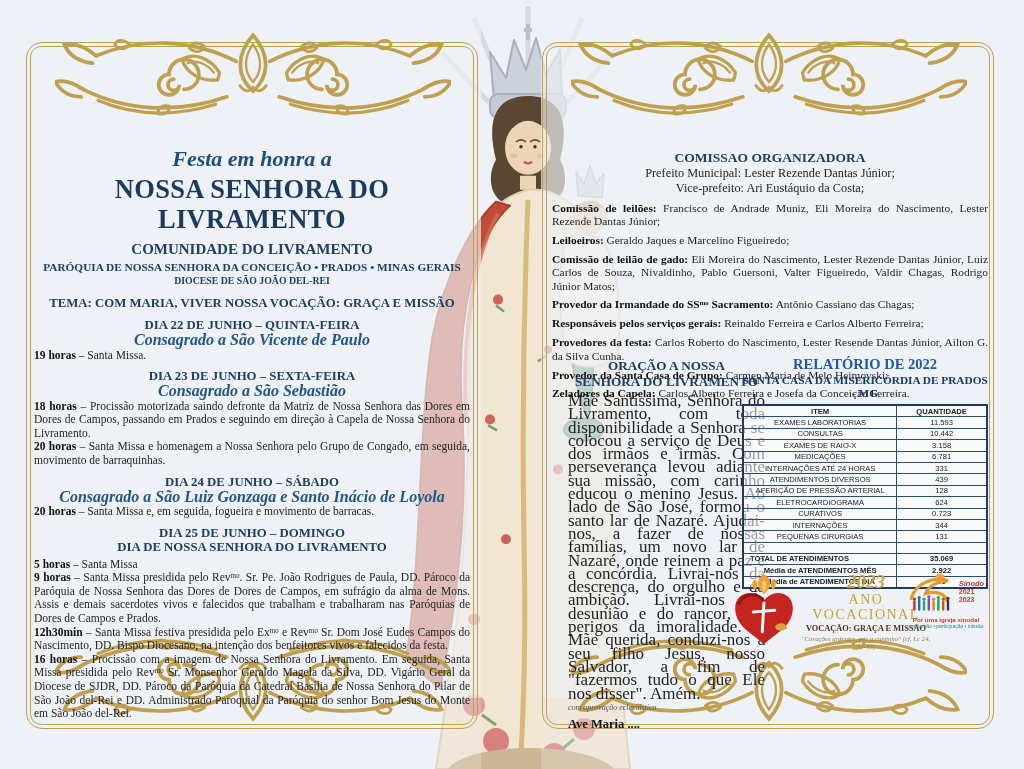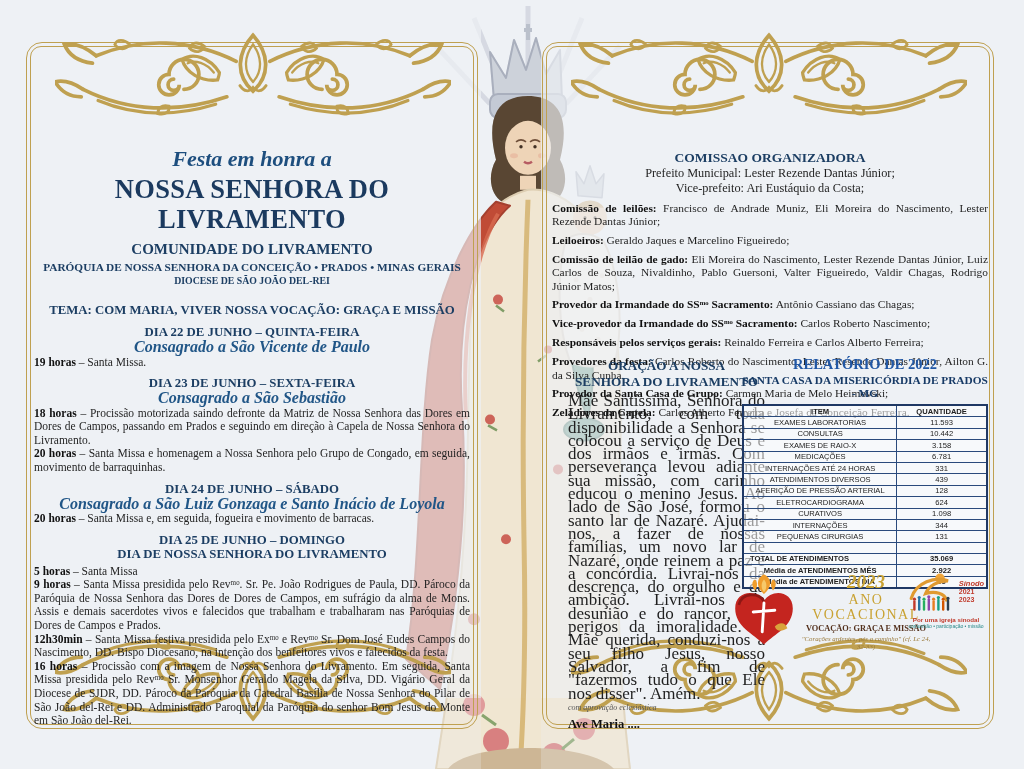--- a/index.html
+++ b/index.html
@@ -19,21 +19,21 @@
   .statue-base{opacity:.30;z-index:1;}
   .statue-mid{opacity:.62;z-index:2;clip-path:inset(698px 40px 0 54px);}
   .statue-strip{opacity:.95;z-index:4;clip-path:inset(0 137px 0 103px);}
   
   #left-content{position:absolute;left:34px;top:146px;width:436px;z-index:5;text-align:center;}
   .script-title{font-size:22px;font-weight:bold;font-style:italic;color:#1d4e7e;line-height:26px;}
   .main-title{font-size:26.5px;font-weight:bold;color:#1b3a5f;line-height:30px;letter-spacing:.3px;margin-top:2px;}
   .community{font-size:15px;font-weight:bold;color:#1c3e63;margin-top:7px;line-height:17px;}
   .parish{font-size:11.3px;font-weight:bold;color:#1c3e63;margin-top:3px;line-height:13px;}
   .diocese{font-size:9.8px;font-weight:bold;color:#1c3e63;margin-top:1px;line-height:12px;}
-  .theme{font-size:12.8px;font-weight:bold;color:#1c3e63;margin-top:16px;line-height:15px;}
+  .theme{font-size:12.8px;font-weight:bold;color:#1c3e63;margin-top:9px;line-height:15px;}
   .program-title{font-size:15px;font-weight:bold;color:#1c3e63;margin-top:10px;line-height:17px;}
   .day-heading{font-size:12.8px;font-weight:bold;color:#1c3e63;line-height:14px;margin-top:7px;}
   .day-subheading{font-size:12.8px;font-weight:bold;color:#1c3e63;line-height:15px;}
   .dedication{font-size:16px;font-style:italic;font-weight:bold;color:#215687;line-height:13.5px;margin:1px 0 2px;}
   .event{margin:0;text-align:justify;font-size:11.5px;line-height:13.6px;color:#1f1f1f;}
   .etime{color:#111;}
   
   #right-content{position:absolute;left:552px;top:150px;width:436px;height:590px;z-index:5;}
   .committee-title{text-align:center;font-size:13.5px;font-weight:bold;color:#1c3e63;line-height:16px;}
   .centered-line{text-align:center;font-size:12.3px;color:#1f1f1f;line-height:15px;margin:0;}
@@ -271,21 +271,20 @@
 
   <div id="right-content">
     <div class="committee-title">COMISSAO ORGANIZADORA</div>
     <p class="centered-line">Prefeito Municipal: Lester Rezende Dantas Júnior;</p>
     <p class="centered-line">Vice-prefeito: Ari Eustáquio da Costa;</p>
 
     <p class="entry"><b>Comissão de leilões:</b> <span>Francisco de Andrade Muniz, Eli Moreira do Nascimento, Lester Rezende Dantas Júnior;</span></p>
     <p class="entry"><b>Leiloeiros:</b> <span>Geraldo Jaques e Marcelino Figueiredo;</span></p>
     <p class="entry"><b>Comissão de leilão de gado:</b> <span>Eli Moreira do Nascimento, Lester Rezende Dantas Júnior, Luiz Carlos de Souza, Nivaldinho, Pablo Guersoni, Valter Figueiredo, Valdir Chagas, Rodrigo Júnior Matos;</span></p>
     <p class="entry"><b>Provedor da Irmandade do SSᵐᵒ Sacramento:</b> <span>Antônio Cassiano das Chagas;</span></p>
-    <p class="entry"><b>Vice-provedor da Irmandade do SSᵐᵒ Sacramento:</b> <span>Carlos Roberto Nascimento;</span></p>
     <p class="entry"><b>Responsáveis pelos serviços gerais:</b> <span>Reinaldo Ferreira e Carlos Alberto Ferreira;</span></p>
     <p class="entry"><b>Provedores da festa:</b> <span>Carlos Roberto do Nascimento, Lester Resende Dantas Júnior, Ailton G. da Silva Cunha.</span></p>
     <p class="entry"><b>Provedor da Santa Casa de Grupo:</b> <span>Carmen Maria de Melo Heimovski;</span></p>
     <p class="entry"><b>Zeladores da Capela:</b> <span>Carlos Alberto Ferreira e Josefa da Conceição Ferreira.</span></p>
 
     <div class="prayer-col">
       <div class="prayer-title">
         <div>ORAÇÃO A NOSSA</div>
         <div>SENHORA DO LIVRAMENTO</div>
       </div>
@@ -330,21 +329,21 @@
         <tr>
               <td>AFERIÇÃO DE PRESSÃO ARTERIAL</td>
               <td class="qty">128</td>
             </tr>
         <tr>
               <td>ELETROCARDIOGRAMA</td>
               <td class="qty">624</td>
             </tr>
         <tr>
               <td>CURATIVOS</td>
-              <td class="qty">1.098</td>
+              <td class="qty">0.723</td>
             </tr>
         <tr>
               <td>INTERNAÇÕES</td>
               <td class="qty">344</td>
             </tr>
         <tr>
               <td>PEQUENAS CIRURGIAS</td>
               <td class="qty">131</td>
             </tr>
         <tr class="spacer">

